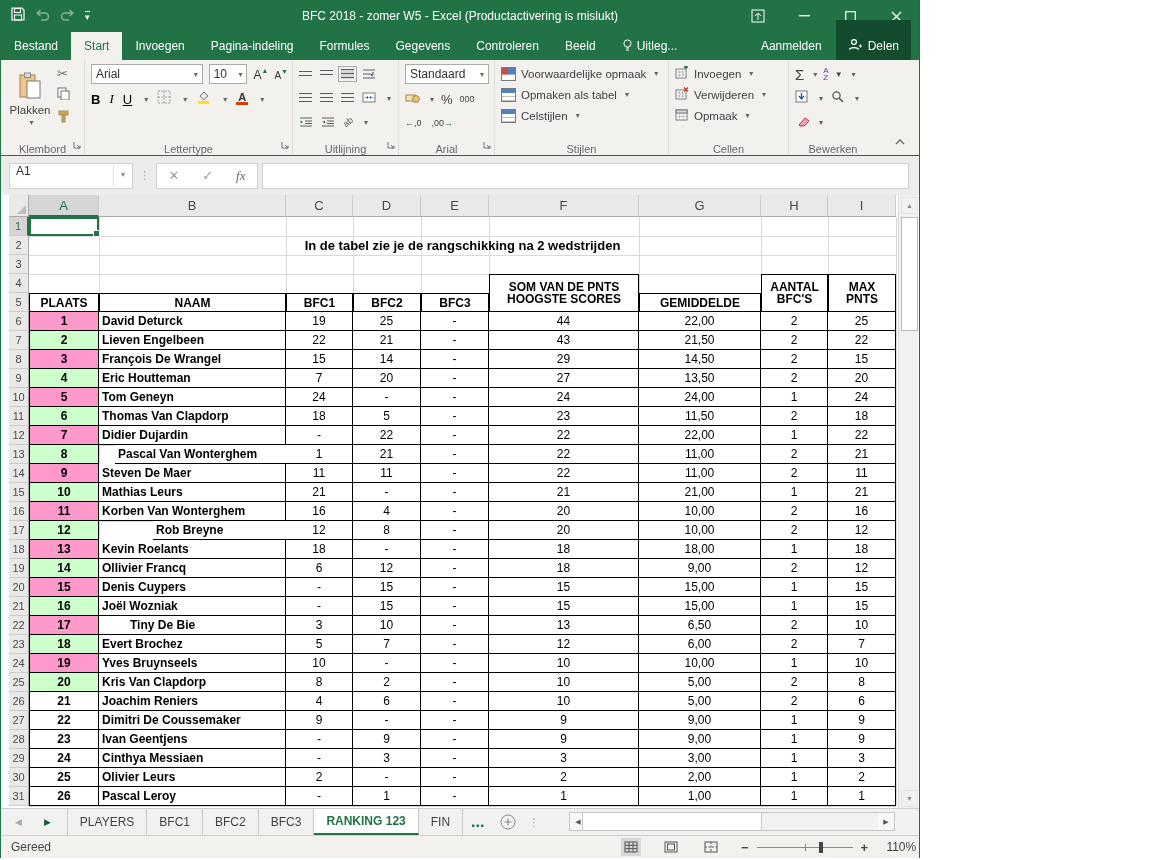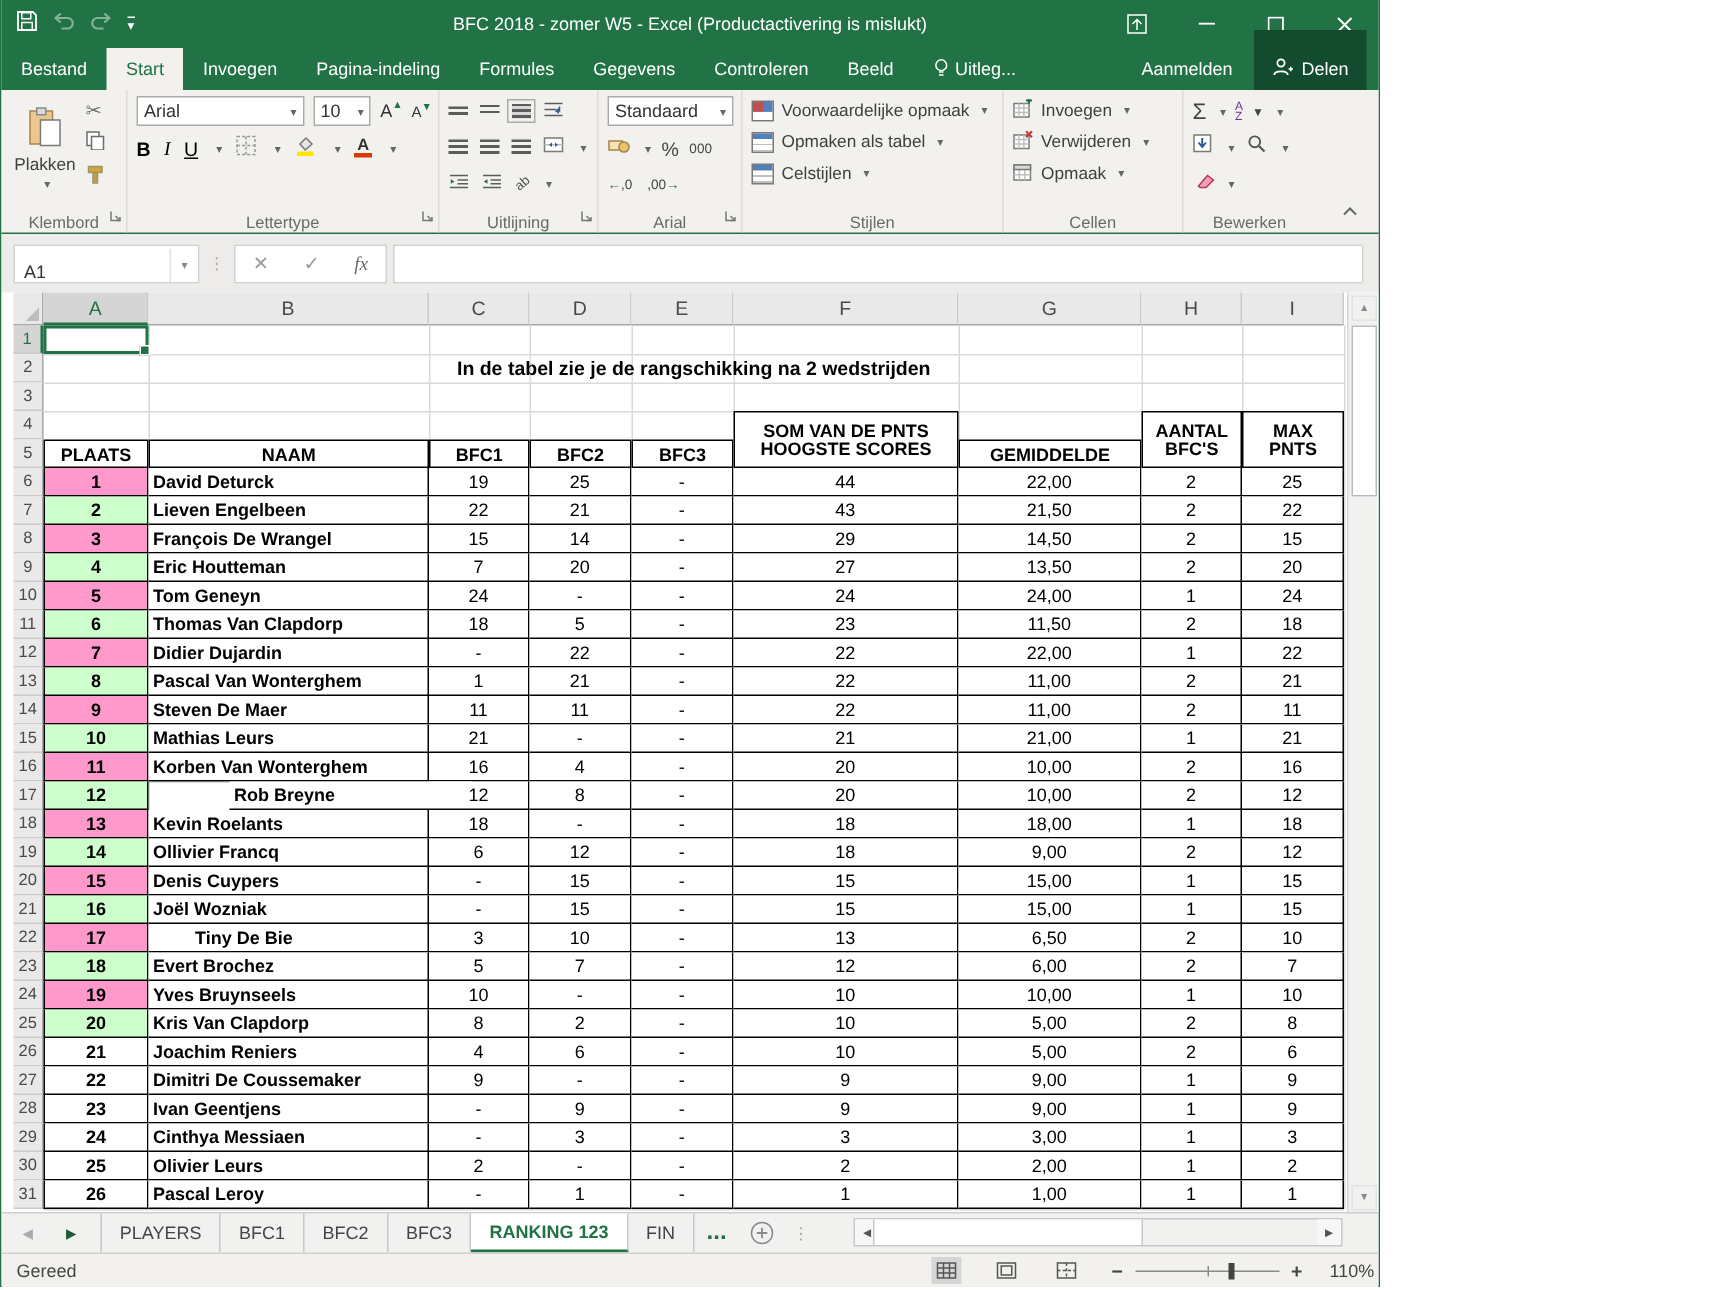--- a/index.html
+++ b/index.html
@@ -38,21 +38,21 @@
   .minigrid{width:13px;height:12px;border:1px solid #7A7A7A;background:
     linear-gradient(#4F81BD 30%,rgba(0,0,0,0) 30%),
     repeating-linear-gradient(to bottom,#fff 0 3px,#BFBFBF 3px 4px);}
   .minigrid.cf{background:linear-gradient(90deg,#C0504D 50%,#4F81BD 50%) top/100% 55% no-repeat,#fff;}
   .sbtn{display:flex;align-items:center;gap:5px;font-size:11.5px;color:#3F3F3F;height:21px;white-space:nowrap;}
   .bigbtn{display:flex;flex-direction:column;align-items:center;justify-content:center;width:46px;height:72px;gap:2px;
     font-size:11.5px;color:#3F3F3F;}
   .tinytxt{font-size:9px;color:#444;letter-spacing:0;}
   
   .fbar{position:absolute;left:0;top:156px;width:918px;height:39px;background:#EDECEA;display:flex;align-items:center;padding-left:8px;box-sizing:border-box;}
-  .namebox{width:122px;height:24px;background:#fff;border:1px solid #D2D0CD;display:flex;align-items:flex-end;font-size:12px;color:#333;}
+  .namebox{width:122px;height:24px;background:#fff;border:1px solid #D2D0CD;display:flex;align-items:flex-start;font-size:12px;color:#333;}
   .namebox .nb-text{flex:1;padding-left:6px;}
   .namebox .nb-drop{width:18px;text-align:center;color:#888;font-size:8px;border-left:1px solid #E4E2DF;line-height:22px;}
   .vdots{color:#A9A7A4;font-size:11px;margin:0 6px;letter-spacing:0;}
   .fxbox{width:100px;height:24px;background:#fff;border:1px solid #D2D0CD;display:flex;align-items:center;justify-content:space-around;color:#9A9A9A;font-size:13px;}
   .fxbox .fx{font-style:italic;font-family:"Liberation Serif","DejaVu Serif",serif;color:#6A6A6A;}
   .finput{flex:1;height:24px;background:#fff;border:1px solid #D2D0CD;margin-left:4px;margin-right:10px;}
   
   .sheetband{position:absolute;left:0;top:195px;width:918px;height:613px;background:#fff;}
   .sheetgrid{position:absolute;left:8px;top:0;width:887px;height:613px;}
   .cell{position:absolute;box-sizing:border-box;font-size:12px;color:#000;display:flex;align-items:center;justify-content:center;line-height:13px;}
@@ -582,21 +582,21 @@
         <div class="tcell plaats" style="background: rgb(255, 153, 204); left: 20px; top: 231px; width: 70px; height: 19px;">7</div>
         <div class="tcell name" style="left: 90px; top: 231px; width: 187px; height: 19px;">Didier Dujardin</div>
         <div class="tcell" style="left: 277px; top: 231px; width: 67px; height: 19px;">-</div>
         <div class="tcell" style="left: 344px; top: 231px; width: 68px; height: 19px;">22</div>
         <div class="tcell" style="left: 412px; top: 231px; width: 68px; height: 19px;">-</div>
         <div class="tcell" style="left: 480px; top: 231px; width: 150px; height: 19px;">22</div>
         <div class="tcell" style="left: 630px; top: 231px; width: 122px; height: 19px;">22,00</div>
         <div class="tcell" style="left: 752px; top: 231px; width: 67px; height: 19px;">1</div>
         <div class="tcell" style="left: 819px; top: 231px; width: 68px; height: 19px;">22</div>
         <div class="tcell plaats" style="background: rgb(204, 255, 204); left: 20px; top: 250px; width: 70px; height: 19px;">8</div>
-        <div class="tcell name" style="left: 90px; top: 250px; width: 187px; height: 19px;">Pascal Van Wonterghem</div>
+        <div class="tcell name" style="left: 106px; top: 250px; width: 187px; height: 19px;">Pascal Van Wonterghem</div>
         <div class="tcell" style="left: 277px; top: 250px; width: 67px; height: 19px;">1</div>
         <div class="tcell" style="left: 344px; top: 250px; width: 68px; height: 19px;">21</div>
         <div class="tcell" style="left: 412px; top: 250px; width: 68px; height: 19px;">-</div>
         <div class="tcell" style="left: 480px; top: 250px; width: 150px; height: 19px;">22</div>
         <div class="tcell" style="left: 630px; top: 250px; width: 122px; height: 19px;">11,00</div>
         <div class="tcell" style="left: 752px; top: 250px; width: 67px; height: 19px;">2</div>
         <div class="tcell" style="left: 819px; top: 250px; width: 68px; height: 19px;">21</div>
         <div class="tcell plaats" style="background: rgb(255, 153, 204); left: 20px; top: 269px; width: 70px; height: 19px;">9</div>
         <div class="tcell name" style="left: 90px; top: 269px; width: 187px; height: 19px;">Steven De Maer</div>
         <div class="tcell" style="left: 277px; top: 269px; width: 67px; height: 19px;">11</div>

